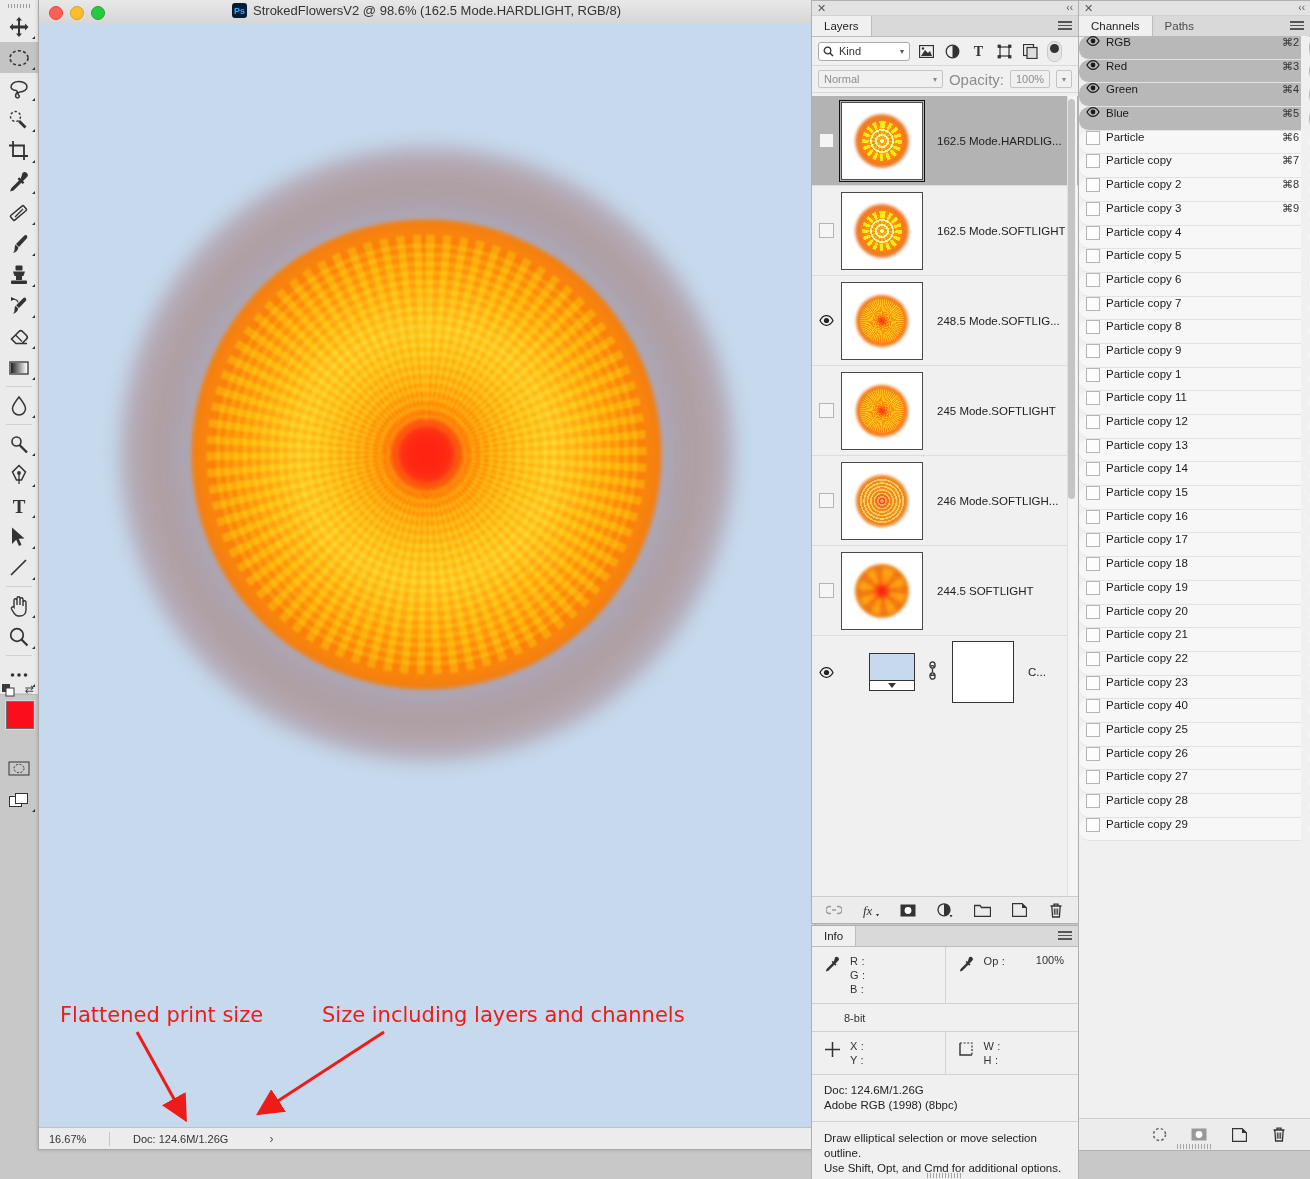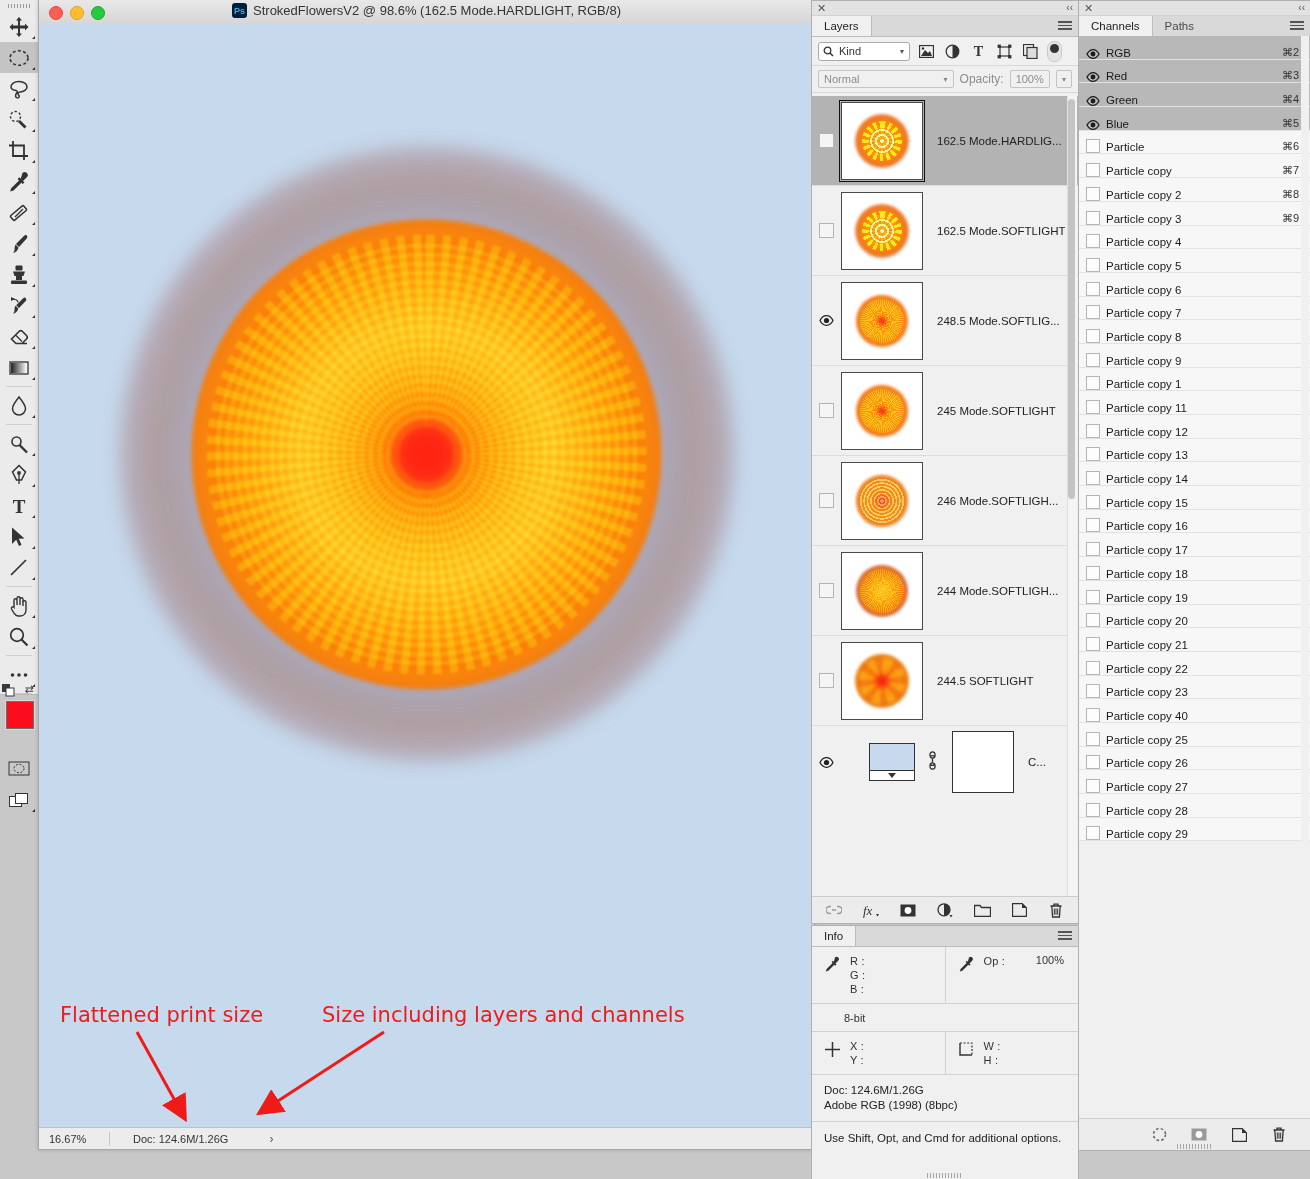--- a/index.html
+++ b/index.html
@@ -160,22 +160,22 @@
     border-top:1px solid #333;}
   .bg-thumb .knob{position:absolute;left:50%;bottom:2px;transform:translateX(-50%);
     width:0;height:0;border-left:4px solid transparent;border-right:4px solid transparent;
     border-top:5px solid #333;}
   .bg-mask{width:60px;height:60px;background:#fff;border:1px solid #333;flex:none;margin-left:14px;}
   .bg-c{font-size:11.5px;color:#222;margin-left:14px;}
 
   
   #channels-panel{left:1078px;top:0;width:231px;height:1149px;}
   .ch-list{position:absolute;left:0;right:0;top:35px;bottom:32px;overflow:hidden;}
-  .ch-row{height:22.7px;display:flex;align-items:flex-end;border-bottom:1px solid #e2e2e2;
-    background:#f7f7f7;position:relative;}
+  .ch-row{height:22.7px;display:flex;align-items:flex-start;border-bottom:1px solid #e2e2e2;
+    background:#f7f7f7;position:relative;border-radius:10px;}
   .ch-row.on{background:#b8b8b8;}
   .ch-eye{width:27px;display:flex;align-items:center;justify-content:center;flex:none;}
   .ch-box{width:12px;height:12px;border:1px solid #b5b5b5;background:#fdfdfd;}
   .ch-name{font-size:11.5px;color:#1a1a1a;flex:1;}
   .ch-key{font-size:11px;color:#333;padding-right:11px;}
   .ch-scroll{position:absolute;right:1px;top:35px;bottom:32px;width:8px;background:#f0f0f0;}
   .ch-footer{position:absolute;left:0;right:0;bottom:0;height:31px;background:#ececec;
     border-top:1px solid #cfcfcf;display:flex;align-items:center;justify-content:flex-end;
     gap:22px;padding-right:22px;}
   .ch-grip{position:absolute;left:50%;bottom:1px;transform:translateX(-50%);width:36px;height:5px;
@@ -482,21 +482,21 @@
           </svg>
       </div>
       <div class="pill"></div>
     </div>
 
     <div class="lp-blend">
       <div class="sel-box" style="width:158px;">
         <span>Normal</span>
         <span class="chev">▾</span>
       </div>
-      <span style="font-size:12px;color:#8d8d8d;">Opacity:</span>
+      <span style="font-size:15px;color:#8d8d8d;">Opacity:</span>
       <div class="sel-box" style="width:42px;">
         <span>100%</span>
       </div>
       <div class="sel-box" style="width:17px;">
         <span class="chev">▾</span>
       </div>
     </div>
 
     <div class="lp-lock">
       <span>Lock:</span>
@@ -592,30 +592,20 @@
             <div style="position:absolute;left:50%;top:50%;transform:translate(-50%,-50%);border-radius:50%;width:52px;height:52px;background:radial-gradient(circle,#ff2a18 0%,#ff2a18 6%,#ff9212 22%,#ffa81a 48%,#e9751e 72%,rgba(150,115,115,.5) 90%,rgba(255,255,255,0) 100%);filter:blur(1.5px);"></div>
             <div style="position:absolute;left:50%;top:50%;transform:translate(-50%,-50%);border-radius:50%;width:46px;height:46px;background:repeating-radial-gradient(circle,rgba(255,245,180,.55) 0 1.6px,rgba(225,110,15,.4) 1.6px 3.4px);opacity:.9;filter:blur(.5px);"></div>
           </div>
           <div class="layer-name">246 Mode.SOFTLIGH...</div>
         </div>
         <div class="layer-row">
           <div class="eye-cell">
             <div class="eye-box"></div>
           </div>
           <div class="thumb">
-            <div style="position:absolute;left:50%;top:50%;transform:translate(-50%,-50%);border-radius:50%;width:52px;height:52px;background:radial-gradient(circle,#ffc32a 0%,#ffa614 30%,#f47c18 58%,#a0506a 82%,rgba(120,90,130,.5) 93%,rgba(255,255,255,0) 100%);filter:blur(1.6px);"></div>
-            <div style="position:absolute;left:50%;top:50%;transform:translate(-50%,-50%);border-radius:50%;width:44px;height:44px;background:repeating-conic-gradient(from 0deg,rgba(255,235,150,.4) 0deg 3deg,rgba(200,100,20,.3) 3deg 6deg);mix-blend-mode:overlay;filter:blur(.5px);"></div>
-          </div>
-          <div class="layer-name">244 Mode.SOFTLIGH...</div>
-        </div>
-        <div class="layer-row">
-          <div class="eye-cell">
-            <div class="eye-box"></div>
-          </div>
-          <div class="thumb">
             <div style="position:absolute;left:50%;top:50%;transform:translate(-50%,-50%);border-radius:50%;width:54px;height:54px;background:radial-gradient(circle,#ff2a18 0%,#ff2a18 7%,#ff9a12 26%,#ffa81a 52%,#e0711c 76%,rgba(150,115,115,.45) 92%,rgba(255,255,255,0) 100%);filter:blur(1.6px);"></div>
             <div style="position:absolute;left:50%;top:50%;transform:translate(-50%,-50%);border-radius:50%;width:48px;height:48px;background:repeating-conic-gradient(from 10deg,rgba(255,240,160,.85) 0deg 22deg,rgba(228,115,15,.8) 22deg 44deg);mix-blend-mode:multiply;opacity:.55;filter:blur(1.4px);"></div>
           </div>
           <div class="layer-name">244.5 SOFTLIGHT</div>
         </div>
         <div class="bg-row">
           <div class="eye-cell">
             <svg width="15" height="11" viewBox="0 0 15 11">
               <path d="M7.5 .7 C3.4 .7 1 5.5 1 5.5 S3.4 10.3 7.5 10.3 14 5.5 14 5.5 11.6 .7 7.5 .7 Z" fill="none" stroke="#222" stroke-width="1.3"></path>
               <circle cx="7.5" cy="5.5" r="2.6" fill="#222"></circle>
@@ -1021,18 +1011,19 @@
           <div class="info-lbl">H :</div>
         </div>
       </div>
     </div>
 
     <div class="info-doc">
       <div>Doc: 124.6M/1.26G</div>
       <div>Adobe RGB (1998) (8bpc)</div>
     </div>
     <div class="info-hint">
+      <div>Draw elliptical selection or move selection outline.</div>
       <div>Use Shift, Opt, and Cmd for additional options.</div>
     </div>
     <div class="info-grip"></div>
   </div>
 
 </div>
 
 </body></html>

